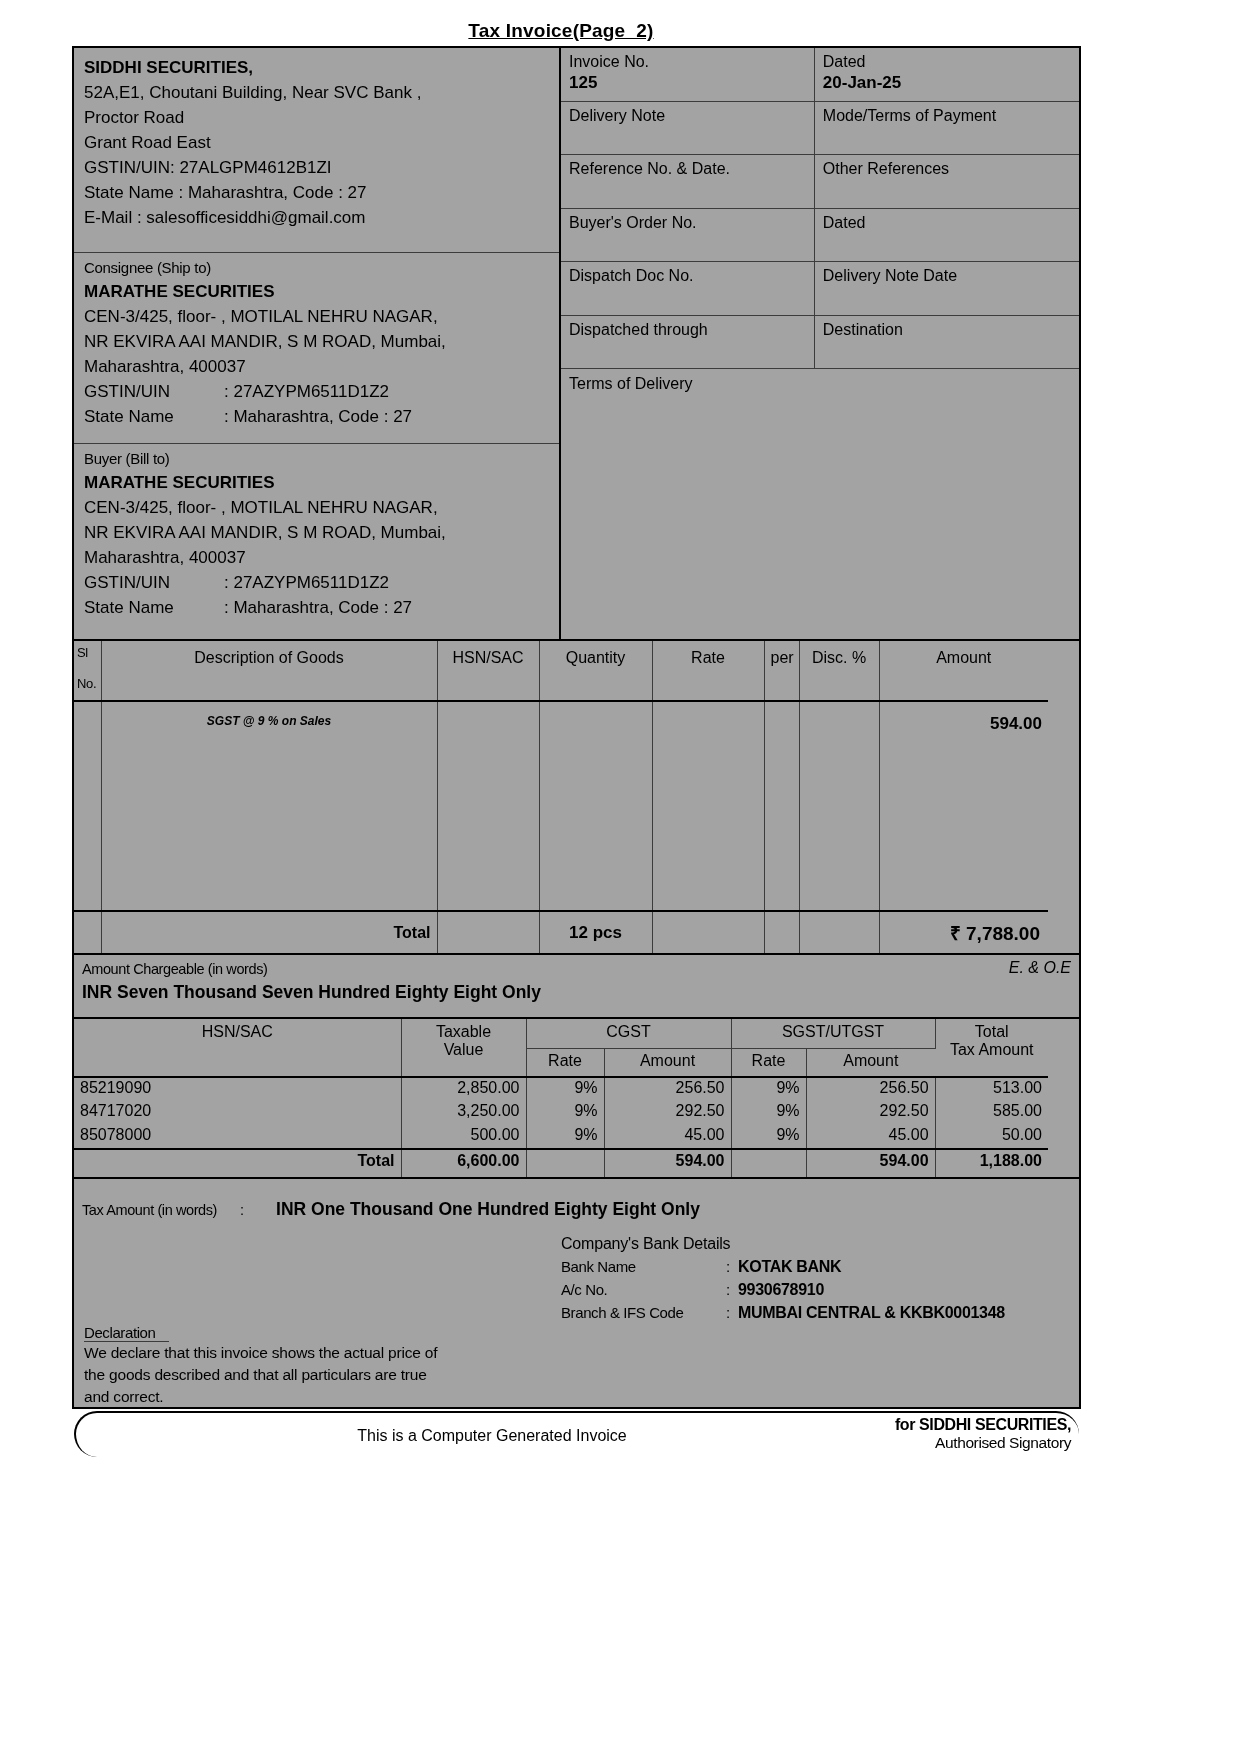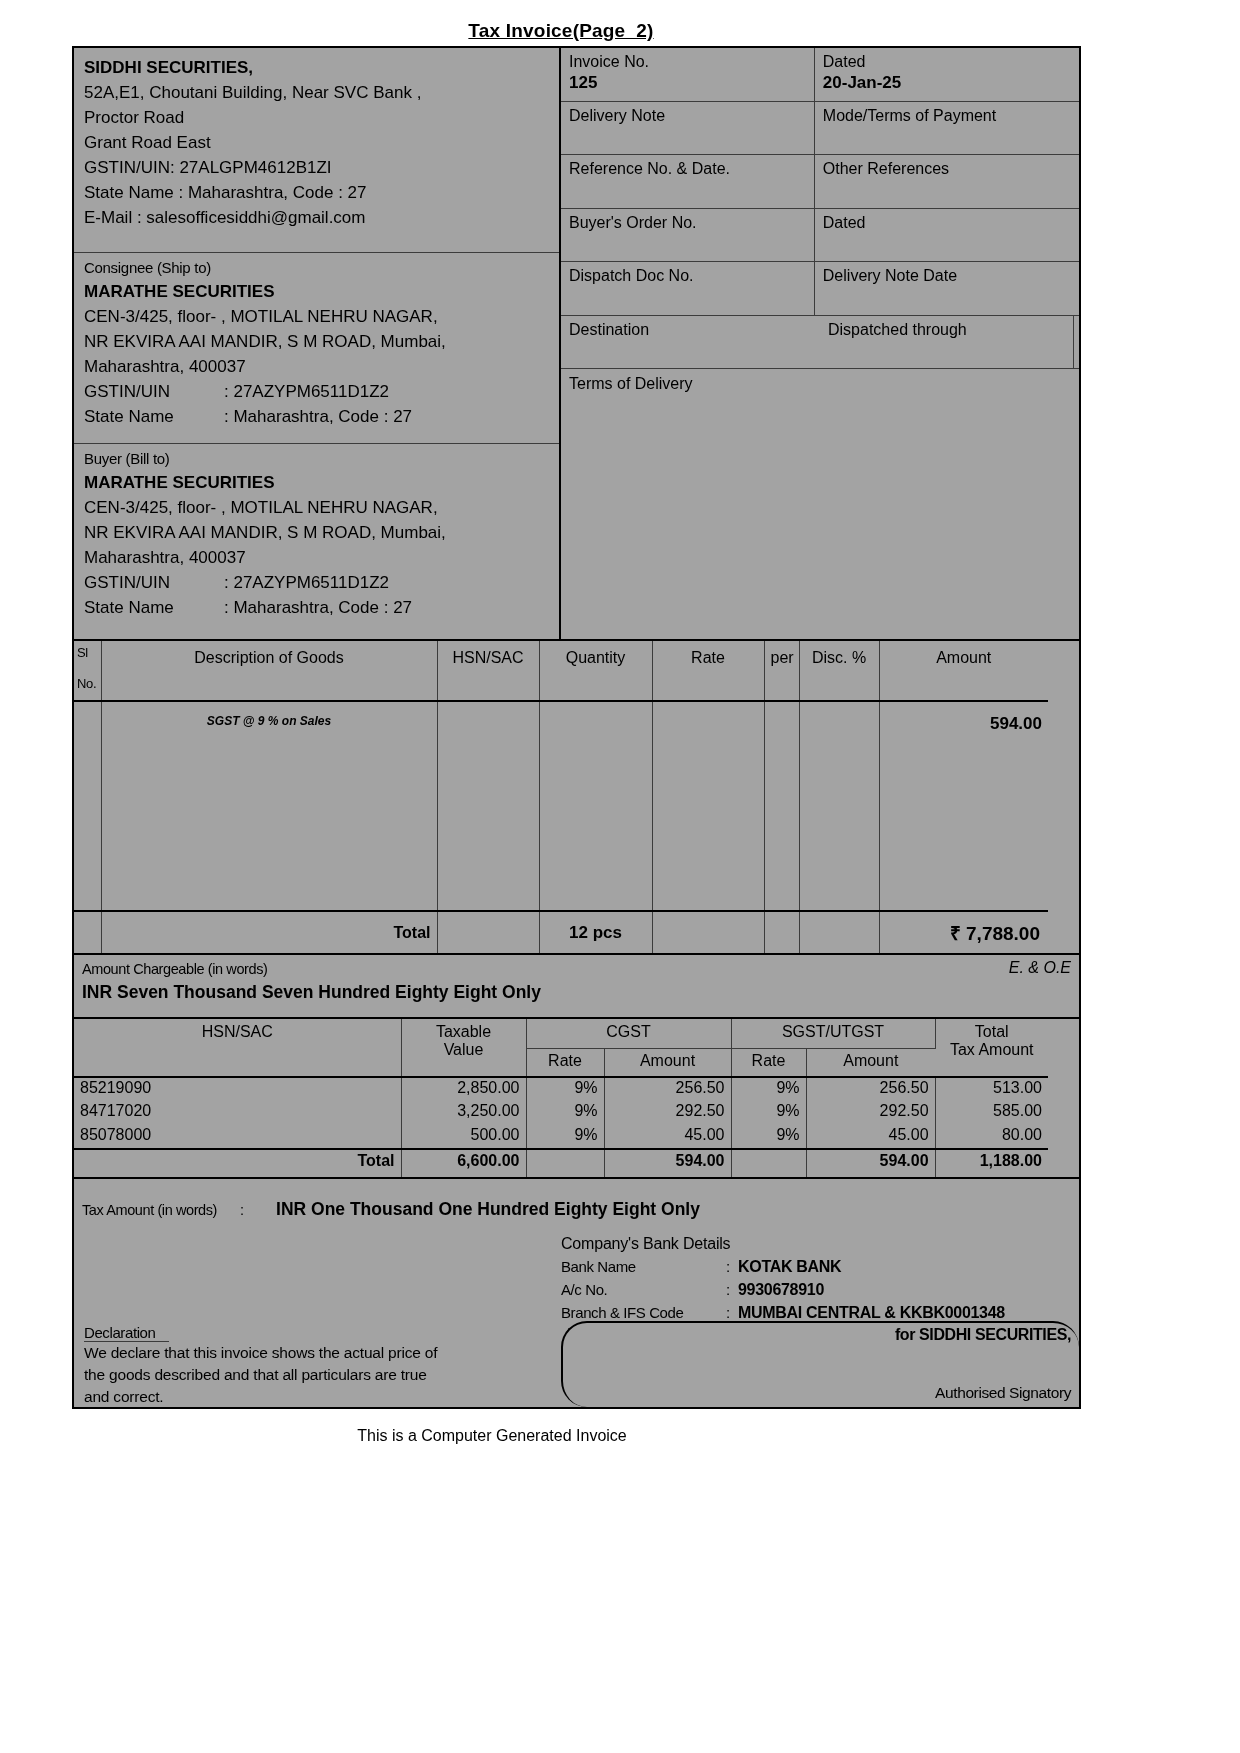--- a/index.html
+++ b/index.html
@@ -80,21 +80,21 @@
   
   .sec-bank { height:90px; }
   .bank-inner { margin-left:487px; padding-top:1px; }
   .bank-heading { font-size:16px; line-height:23px; letter-spacing:-0.2px; }
   .bank-row { display:flex; line-height:23px; }
   .bank-label { font-size:15px; letter-spacing:-0.4px; width:165px; }
   .bank-colon { font-size:15px; width:12px; }
   .bank-value { font-size:16px; font-weight:bold; letter-spacing:-0.3px; }
 
   
-  .sec-decl { height:86px; display:flex; }
+  .sec-decl { height:86px; display:flex;flex-direction:column; }
   .decl-left { width:487px; padding:3px 10px; }
   .decl-heading { font-size:15px; letter-spacing:-0.4px; display:inline-block; border-bottom:1.5px solid #3c3c3c; padding-right:14px; }
   .decl-line { font-size:15.5px; line-height:22px; letter-spacing:-0.2px; }
   .sign-box { flex:1; border-left:2px solid #000; border-top:2px solid #000; padding:3px 8px; display:flex; flex-direction:column; justify-content:space-between;border-radius:26px; }
   .sign-for { text-align:right; font-size:16px; font-weight:bold; letter-spacing:-0.4px; }
   .sign-auth { text-align:right; font-size:15.5px; letter-spacing:-0.4px; padding-bottom:2px; }
 
   .footer-note { width:840px; margin-top:18px; text-align:center; font-size:16px; }
 </style>
 </head>
@@ -186,26 +186,26 @@
             <div class="meta-cell first">
               <div class="meta-label">Dispatch Doc No.</div>
               <div class="meta-value"></div>
             </div>
             <div class="meta-cell">
               <div class="meta-label">Delivery Note Date</div>
               <div class="meta-value"></div>
             </div>
           </div>
           <div class="meta-row">
+            <div class="meta-cell first">
+              <div class="meta-label">Dispatched through</div>
+              <div class="meta-value"></div>
+            </div>
             <div class="meta-cell">
               <div class="meta-label">Destination</div>
-              <div class="meta-value"></div>
-            </div>
-            <div class="meta-cell first">
-              <div class="meta-label">Dispatched through</div>
               <div class="meta-value"></div>
             </div>
           </div>
           <div class="terms-blk">
             <div class="meta-label">Terms of Delivery</div>
           </div>
         </div>
       </div>
 
       <div class="sec-items">
@@ -315,21 +315,21 @@
             <td class="num">292.50</td>
             <td class="num">585.00</td>
           </tr>
           <tr class="dr">
             <td>85078000</td>
             <td class="num">500.00</td>
             <td class="num">9%</td>
             <td class="num">45.00</td>
             <td class="num">9%</td>
             <td class="num">45.00</td>
-            <td class="num">80.00</td>
+            <td class="num">50.00</td>
           </tr>
           <tr class="hsn-total">
             <td class="t-label">Total</td>
             <td class="num">6,600.00</td>
             <td></td>
             <td class="num">594.00</td>
             <td></td>
             <td class="num">594.00</td>
             <td class="num">1,188.00</td>
           </tr>

